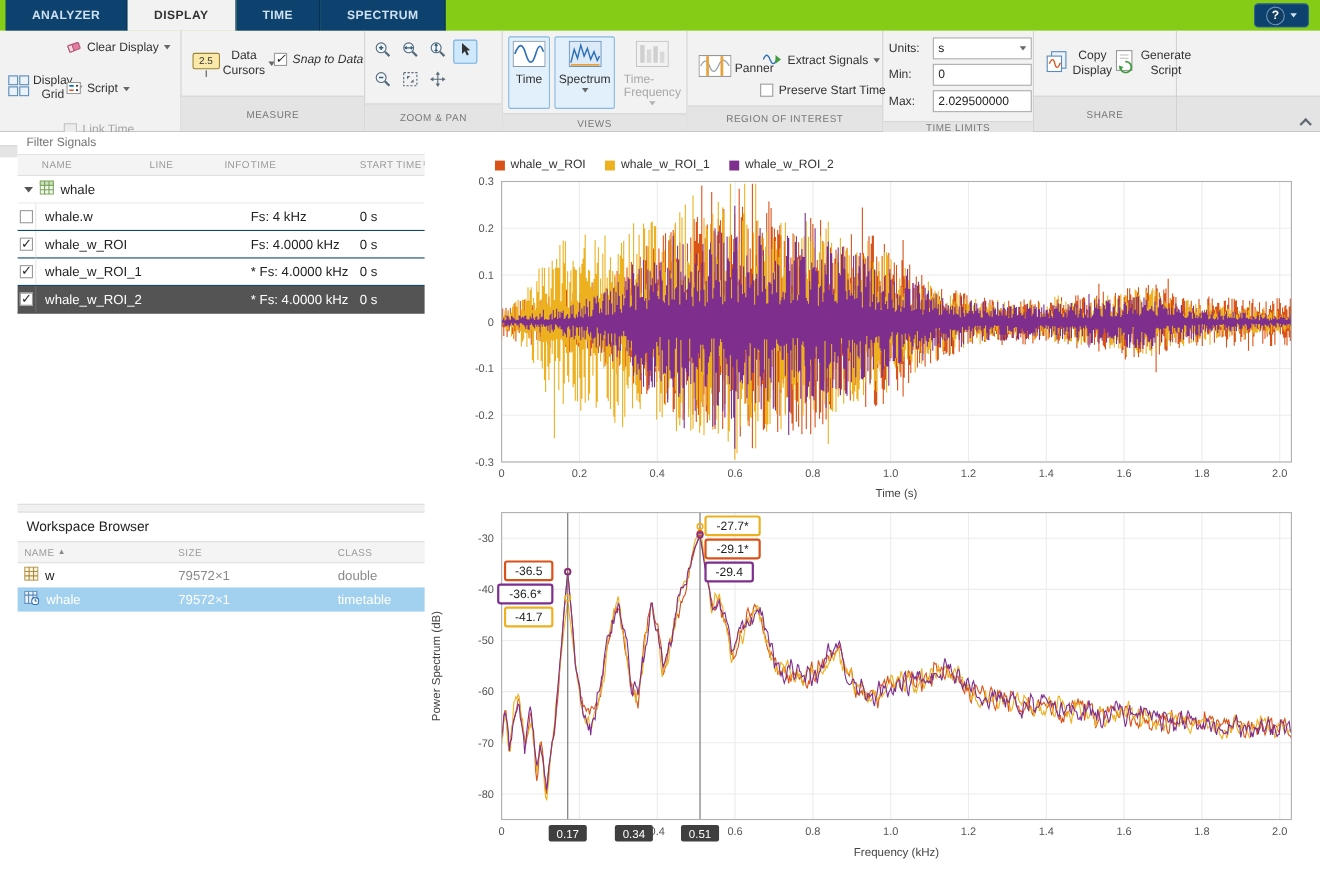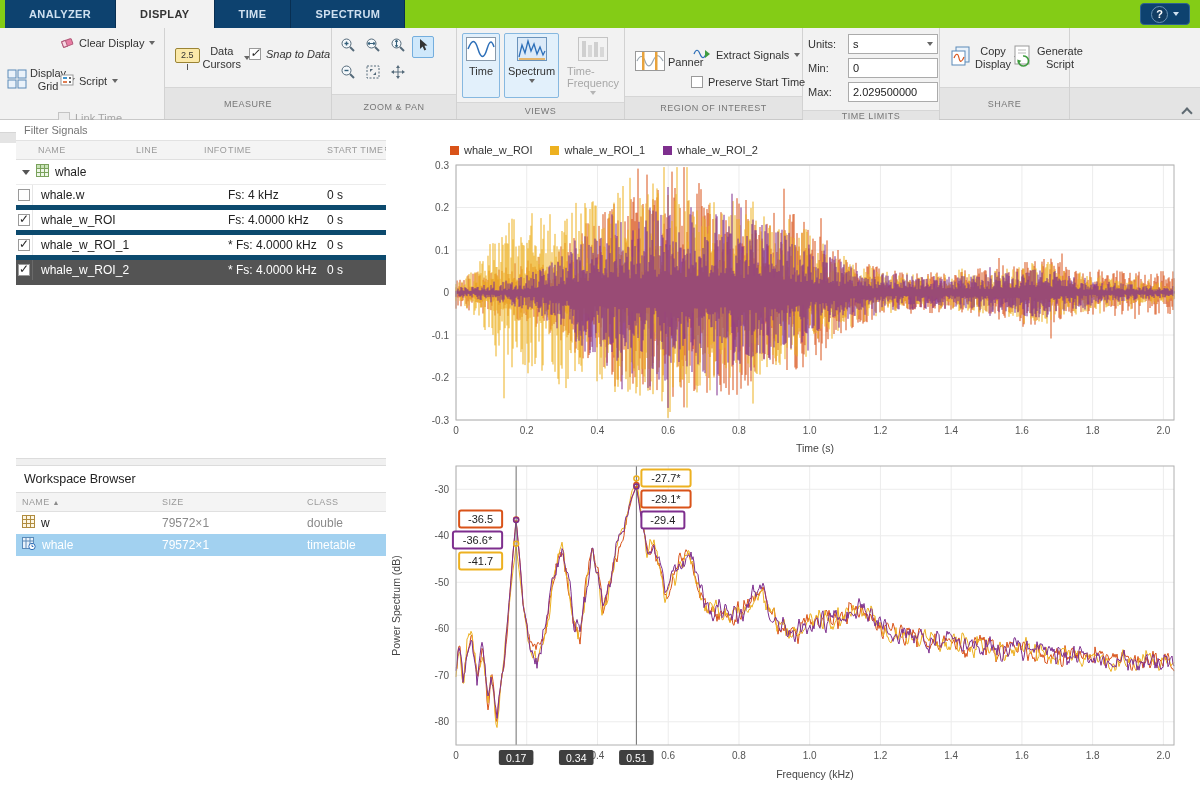--- a/index.html
+++ b/index.html
@@ -50,21 +50,21 @@
 
   
   #left-panel{position:absolute;left:16px;top:120px;width:385px;height:712px;background:#fff;border-right:1px solid #c6c6c6;}
   #filter-input{width:100%;height:21px;border:none;border-bottom:1px solid #e2e2e2;font-size:11px;color:#555;padding:0 8px;outline:none;font-family:"Liberation Sans",sans-serif;background:#fff;}
   .sig-grid{display:grid;grid-template-columns:17px 98px 68px 24px 99px 78px;align-items:center;}
   #sig-header{height:19px;background:#f4f4f4;border-bottom:1px solid #e0e0e0;font-size:9px;color:#9a9a9a;letter-spacing:.4px;position:relative;}
   #sig-header > div{padding-left:5px;}
   #sig-gear{position:absolute;right:5px;top:2px;font-size:12px;color:#9a9a9a;line-height:1;}
   .group-row{height:25px;border-bottom:1px solid #ececec;display:flex;align-items:center;gap:6px;padding-left:6px;font-size:12px;color:#222;}
   .tri-down{width:0;height:0;border-left:4px solid transparent;border-right:4px solid transparent;border-top:5px solid #555;}
-  .sig-row{height:25px;border-bottom:5px solid #0c4a6e;font-size:12px;color:#222;}
+  .sig-row{height:25px;border-bottom:1px solid #0c4a6e;font-size:12px;color:#222;}
   .sig-row .cbcell{height:100%;border-right:1px solid #e6e6e6;display:flex;align-items:center;justify-content:center;}
   .sig-row .name{padding-left:8px;overflow:hidden;white-space:nowrap;}
   .lineswatch{width:46px;height:3px;margin-left:9px;}
   .sig-row .cell{padding-left:5px;white-space:nowrap;}
   .sig-row.selected{background:#545454;color:#fff;border-bottom-color:#545454;}
   .sig-row.selected .cbcell{border-right-color:#6a6a6a;}
 
   #ws-splitter{position:absolute;left:0;top:338px;width:384px;height:8px;background:#f0f0f0;border-top:1px solid #dcdcdc;border-bottom:1px solid #dcdcdc;}
   #ws-title{position:absolute;left:0;top:346px;width:384px;height:26px;display:flex;align-items:center;padding-left:8px;font-size:12.5px;color:#222;}
   .ws-grid{display:grid;grid-template-columns:140px 145px 99px;align-items:center;}

